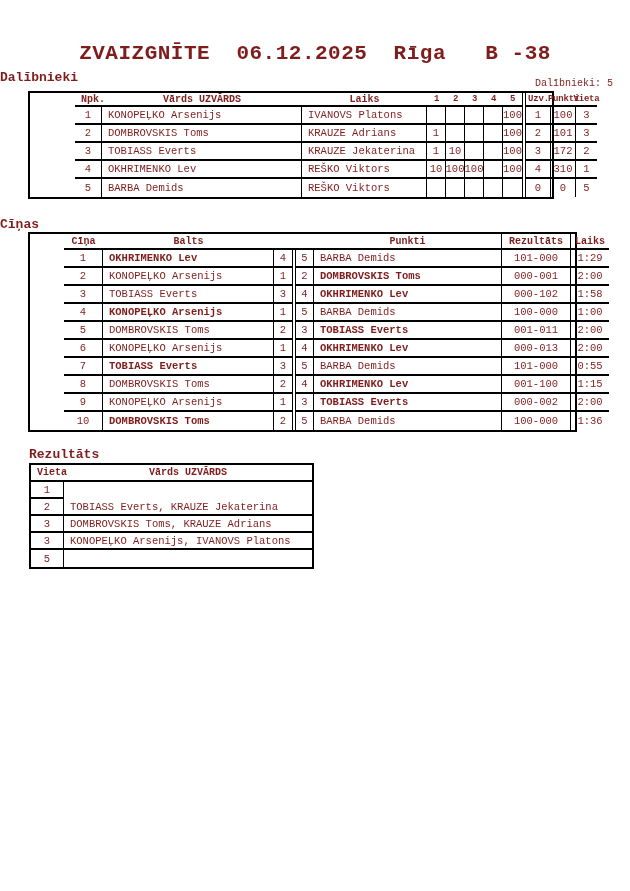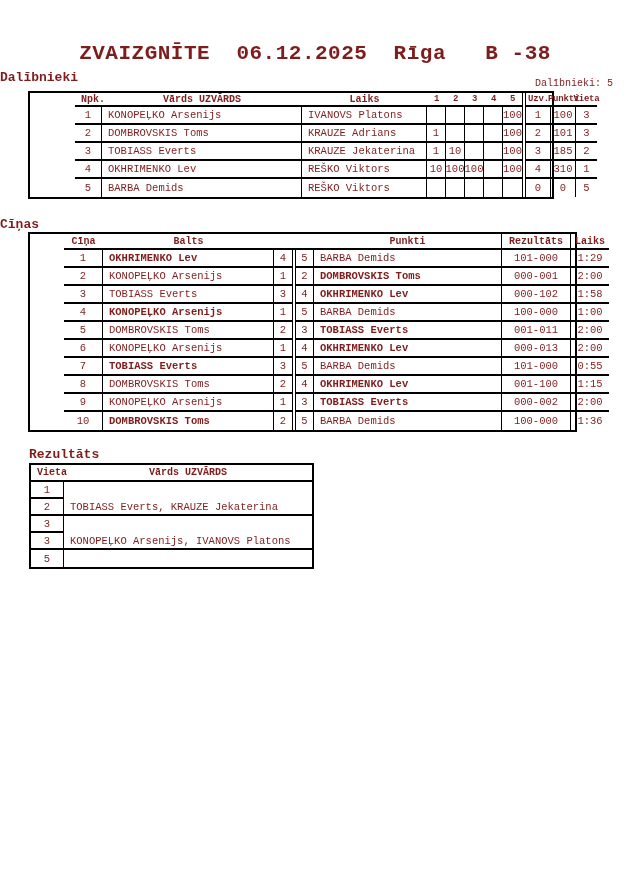--- a/index.html
+++ b/index.html
@@ -126,21 +126,21 @@
       <div class="c br bb">3</div>
       <div class="c l br bb">TOBIASS Everts</div>
       <div class="c l br bb">KRAUZE Jekaterina</div>
       <div class="c br bb">1</div>
       <div class="c br bb">10</div>
       <div class="c br bb"></div>
       <div class="c br bb"></div>
       <div class="c bb">100</div>
       <div class="c gapc"></div>
       <div class="c br bb">3</div>
-      <div class="c br bb">185</div>
+      <div class="c br bb">172</div>
       <div class="c bb">2</div>
     </div>
 
     <div class="row">
       <div class="c br bb">4</div>
       <div class="c l br bb">OKHRIMENKO Lev</div>
       <div class="c l br bb">REŠKO Viktors</div>
       <div class="c br bb">10</div>
       <div class="c br bb">100</div>
       <div class="c br bb">100</div>
@@ -300,20 +300,21 @@
     </div>
     <div class="row">
       <div class="c br bb">1</div>
     </div>
     <div class="row">
       <div class="c br bb">2</div>
       <div class="c l bb">TOBIASS Everts, KRAUZE Jekaterina</div>
     </div>
     <div class="row">
       <div class="c br bb">3</div>
+      <div class="c l bb">DOMBROVSKIS Toms, KRAUZE Adrians</div>
     </div>
     <div class="row">
       <div class="c br bb">3</div>
       <div class="c l bb">KONOPEĻKO Arsenijs, IVANOVS Platons</div>
     </div>
     <div class="row">
       <div class="c br">5</div>
     </div>
   </div>
 

